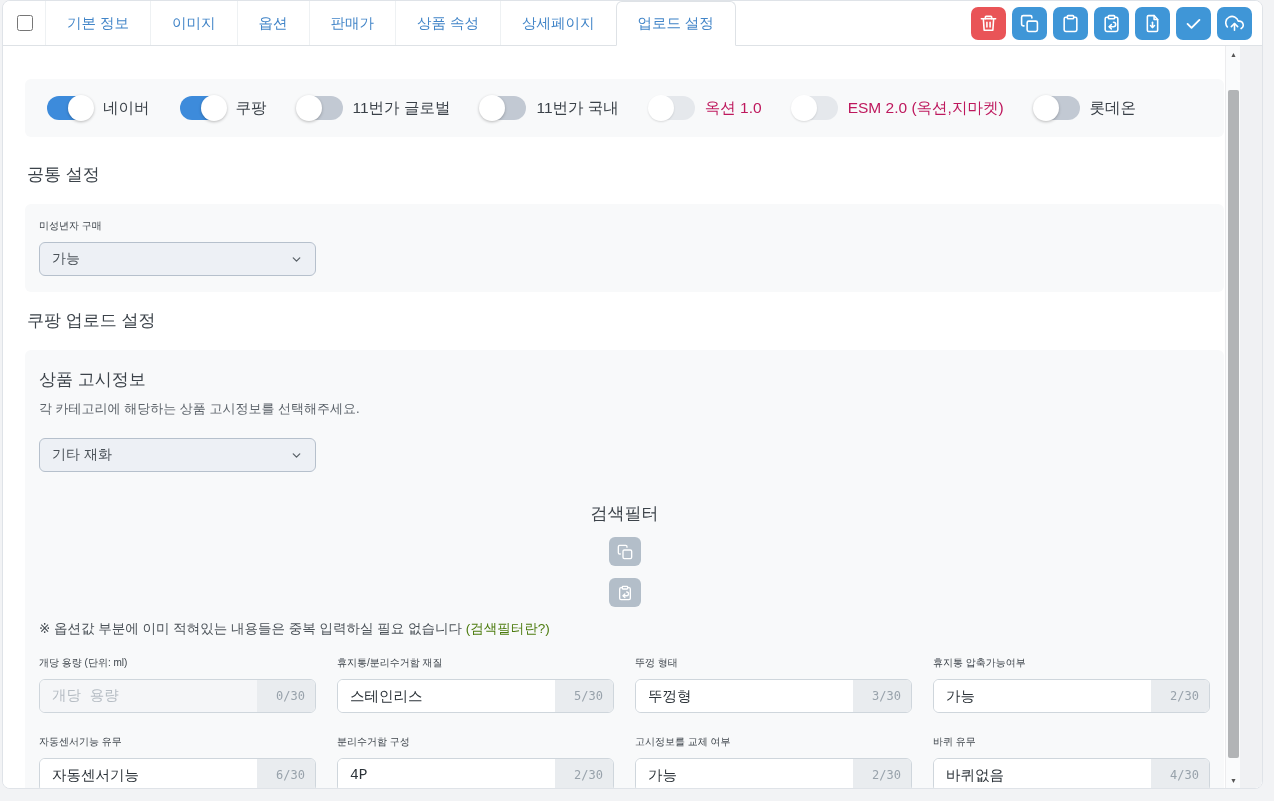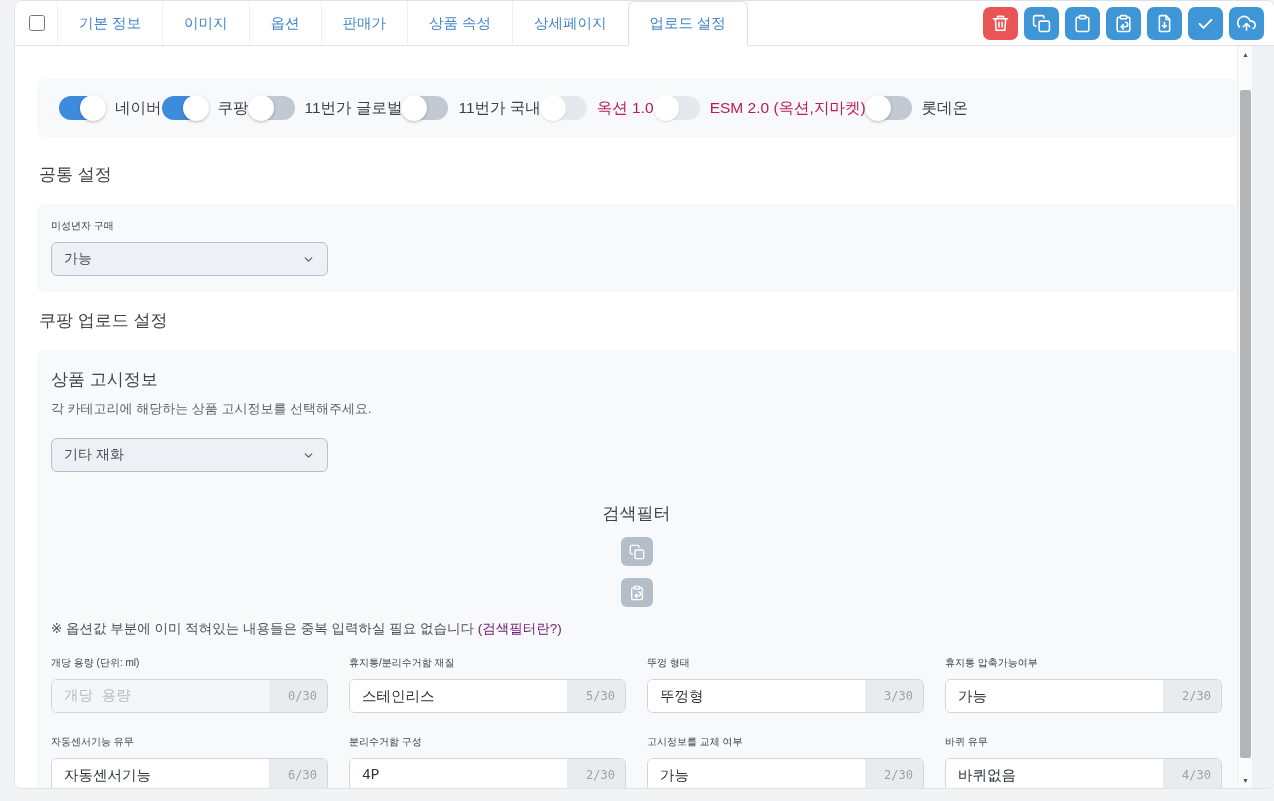--- a/index.html
+++ b/index.html
@@ -1,17 +1,17 @@
 <!DOCTYPE html>
 <html><head>
 <meta charset="utf-8">
 <style>
   * { margin:0; padding:0; box-sizing:border-box; }
   html,body { width:1274px; height:801px; background:#f2f3f5; font-family:"Liberation Sans","DejaVu Sans",sans-serif; }
-  .card { position:relative; margin-left:14px; width:1261px; height:789px; background:#fff;
+  .card { position:relative; margin-left:2px; width:1261px; height:789px; background:#fff;
           border:1px solid #dfe3e8; border-radius:8px; overflow:hidden; }
 
   
   .tabbar { position:relative; height:45px; background:#fff; border-bottom:1px solid #dee2e6; display:flex; align-items:stretch; }
   .cbwrap { display:flex; align-items:center; padding:0 12px 0 14px; }
   .cbwrap input { width:16px; height:16px; accent-color:#3f96d7; }
   .tab { display:flex; align-items:center; padding:0 21px; font-size:14.5px; color:#4285c8; cursor:pointer;
          border-left:1px solid #eef1f3; }
   .tab:last-of-type { border-right:1px solid #eef1f3; }
   .tab.active { position:relative; margin-bottom:-1px; background:#fff; border:1px solid #dee2e6; border-bottom:1px solid #fff;
@@ -19,21 +19,21 @@
   .toolbar { position:absolute; right:10px; top:6px; display:flex; gap:6px; }
   .tbtn { width:35px; height:33px; border:none; border-radius:7px; background:#3f96d7; display:flex; align-items:center; justify-content:center; cursor:pointer; }
   .tbtn.danger { background:#e95457; }
   .tbtn svg { width:19px; height:19px; }
 
   
   .content { position:relative; height:742px; background:#fff; }
   .content-inner { padding:33px 38px 0 22px; }
   .panel { background:#f8f9fa; border-radius:6px; }
 
-  .toggle-panel { height:58px; display:flex; align-items:center; padding:0 22px; margin-bottom:26px; }
+  .toggle-panel { height:58px; display:flex; align-items:center; gap:30px; padding:0 22px; margin-bottom:26px; }
   .toggle { display:flex; align-items:center; gap:10px; cursor:pointer; }
   .switch { position:relative; width:46px; height:24px; border-radius:12px; background:#c2c9d3; flex:none; }
   .switch.on { background:#3d8bdb; }
   .switch.disabled { background:#e5e8ec; }
   .knob { position:absolute; top:-1px; left:-1px; width:26px; height:26px; border-radius:50%; background:#fff;
           box-shadow:0 1px 3px rgba(0,0,0,.25); }
   .switch.on .knob { left:auto; right:-1px; }
   .switch.disabled .knob { box-shadow:0 1px 2px rgba(0,0,0,.12); }
   .tlabel { font-size:15.5px; color:#3a4148; }
   .tlabel.disabled { color:#be185d; }
@@ -51,21 +51,21 @@
   .coupang-panel { padding:18px 14px 26px; }
   .sub-title { font-size:17px; font-weight:500; color:#3c434a; margin-bottom:9px; }
   .sub-desc { font-size:13px; color:#5c636a; margin-bottom:20px; }
   .notice-select { margin-bottom:30px;gap:13px; }
 
   .filter-head { display:flex; align-items:center; gap:12px; margin-bottom:13px;flex-direction:column; }
   .filter-head .sub-title { margin:0; }
   .gbtn { width:32px; height:29px; border:none; border-radius:6px; background:#b3bec9; display:flex; align-items:center; justify-content:center; cursor:pointer; }
   .gbtn svg { width:16px; height:16px; }
   .filter-note { font-size:13.5px; color:#4a5157; margin-bottom:18px; }
-  .filter-note a { color:#701a75; text-decoration:none; cursor:pointer; }
+  .filter-note a { color:#4d7c0f; text-decoration:none; cursor:pointer; }
 
   .fgrid { display:grid; grid-template-columns:repeat(4,277px); column-gap:21px; row-gap:22px; }
   .igroup { display:flex; height:34px; background:#fff; border:1px solid #cfd6dc; border-radius:6px; overflow:hidden; }
   .igroup input { flex:1; min-width:0; border:none; outline:none; background:#fff; padding:0 12px; font-size:14.5px; color:#2b3238;
                   font-family:Liberation Mono, monospace; }
   .igroup input::placeholder { color:#b6bdc4; }
   .counter { width:58px; flex:none; background:#e9ecef; display:flex; align-items:center; justify-content:flex-end;
              padding-right:10px; font-family:"DejaVu Sans Mono",monospace; font-size:12px; color:#98a2ab; }
   .field.empty .igroup input { background:#f5f6f8; }
 

